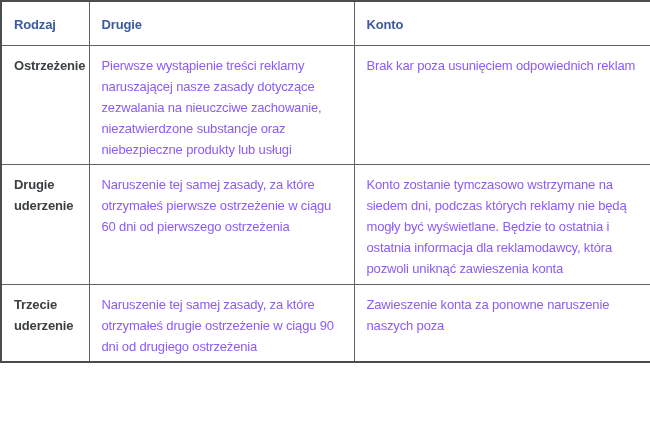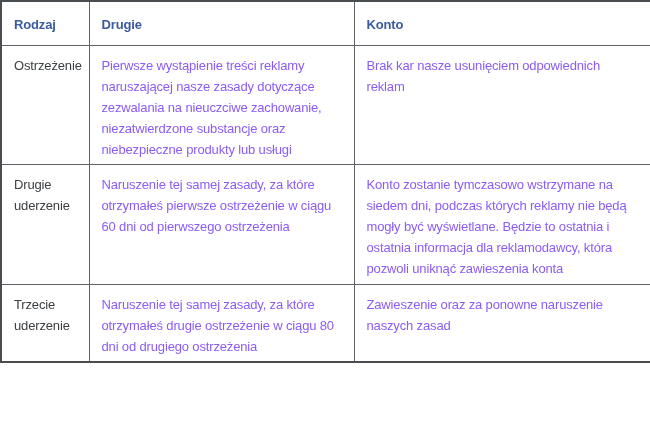--- a/index.html
+++ b/index.html
@@ -39,21 +39,21 @@
   }
   thead th {
     color: #3b5b9e;
     font-weight: bold;
     padding-top: 12px;
     height: 44px;
     box-sizing: border-box;
     margin-left: 10px;
   }
   tbody th.type-cell {
-    font-weight: normal;
+    font-weight: bold;
     padding-right: 4px;
     color: #3c4043;
   }
   tr.row-1 { height: 117px; }
   tr.row-2 { height: 79px;  }
   tr.row-3 { height: 120px; }
   tr.row-4 { height: 74px;  }
 </style>
 </head>
 <body>
@@ -69,27 +69,27 @@
       <tr>
         <th>Rodzaj</th>
         <th>Drugie</th>
         <th>Konto</th>
       </tr>
     </thead>
     <tbody>
       <tr class="row-1">
         <th class="type-cell">Ostrzeżenie</th>
         <td>Pierwsze wystąpienie treści reklamy naruszającej nasze zasady dotyczące zezwalania na nieuczciwe zachowanie, niezatwierdzone substancje oraz niebezpieczne produkty lub usługi</td>
-        <td>Brak kar nasze usunięciem odpowiednich reklam</td>
+        <td>Brak kar poza usunięciem odpowiednich reklam</td>
       </tr>
       <tr class="row-3">
         <th class="type-cell">Drugie uderzenie</th>
         <td>Naruszenie tej samej zasady, za które otrzymałeś pierwsze ostrzeżenie w ciągu 60 dni od pierwszego ostrzeżenia</td>
         <td>Konto zostanie tymczasowo wstrzymane na siedem dni, podczas których reklamy nie będą mogły być wyświetlane. Będzie to ostatnia i ostatnia informacja dla reklamodawcy, która pozwoli uniknąć zawieszenia konta</td>
       </tr>
       <tr class="row-4">
         <th class="type-cell">Trzecie uderzenie</th>
-        <td>Naruszenie tej samej zasady, za które otrzymałeś drugie ostrzeżenie w ciągu 80 dni od drugiego ostrzeżenia</td>
-        <td>Zawieszenie oraz za ponowne naruszenie naszych zasad</td>
+        <td>Naruszenie tej samej zasady, za które otrzymałeś drugie ostrzeżenie w ciągu 90 dni od drugiego ostrzeżenia</td>
+        <td>Zawieszenie konta za ponowne naruszenie naszych poza</td>
       </tr>
     </tbody>
   </table>
 </div>
 
 </body></html>

